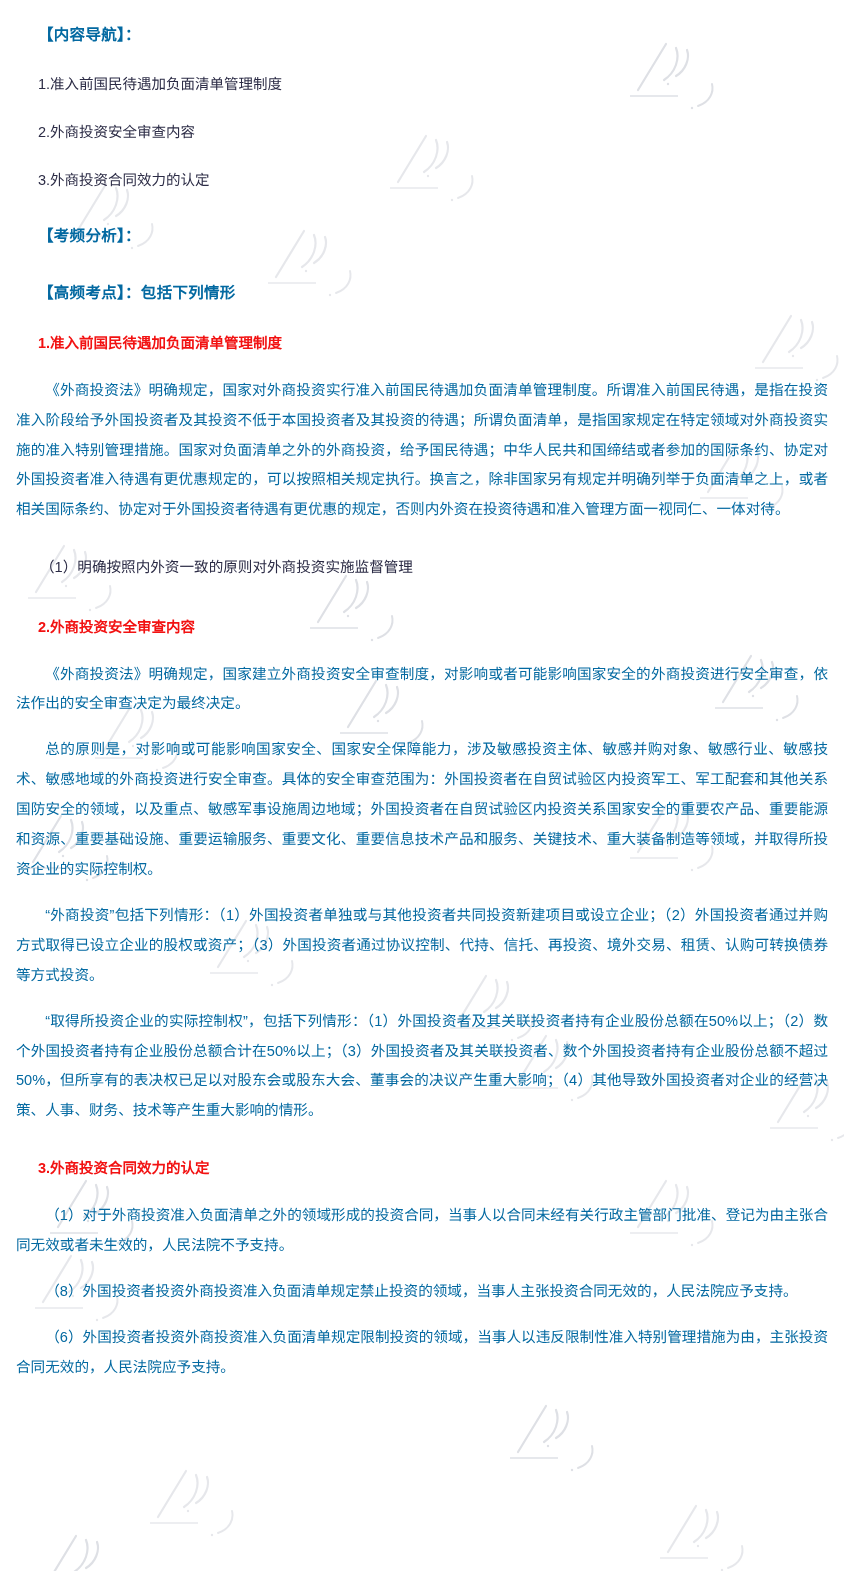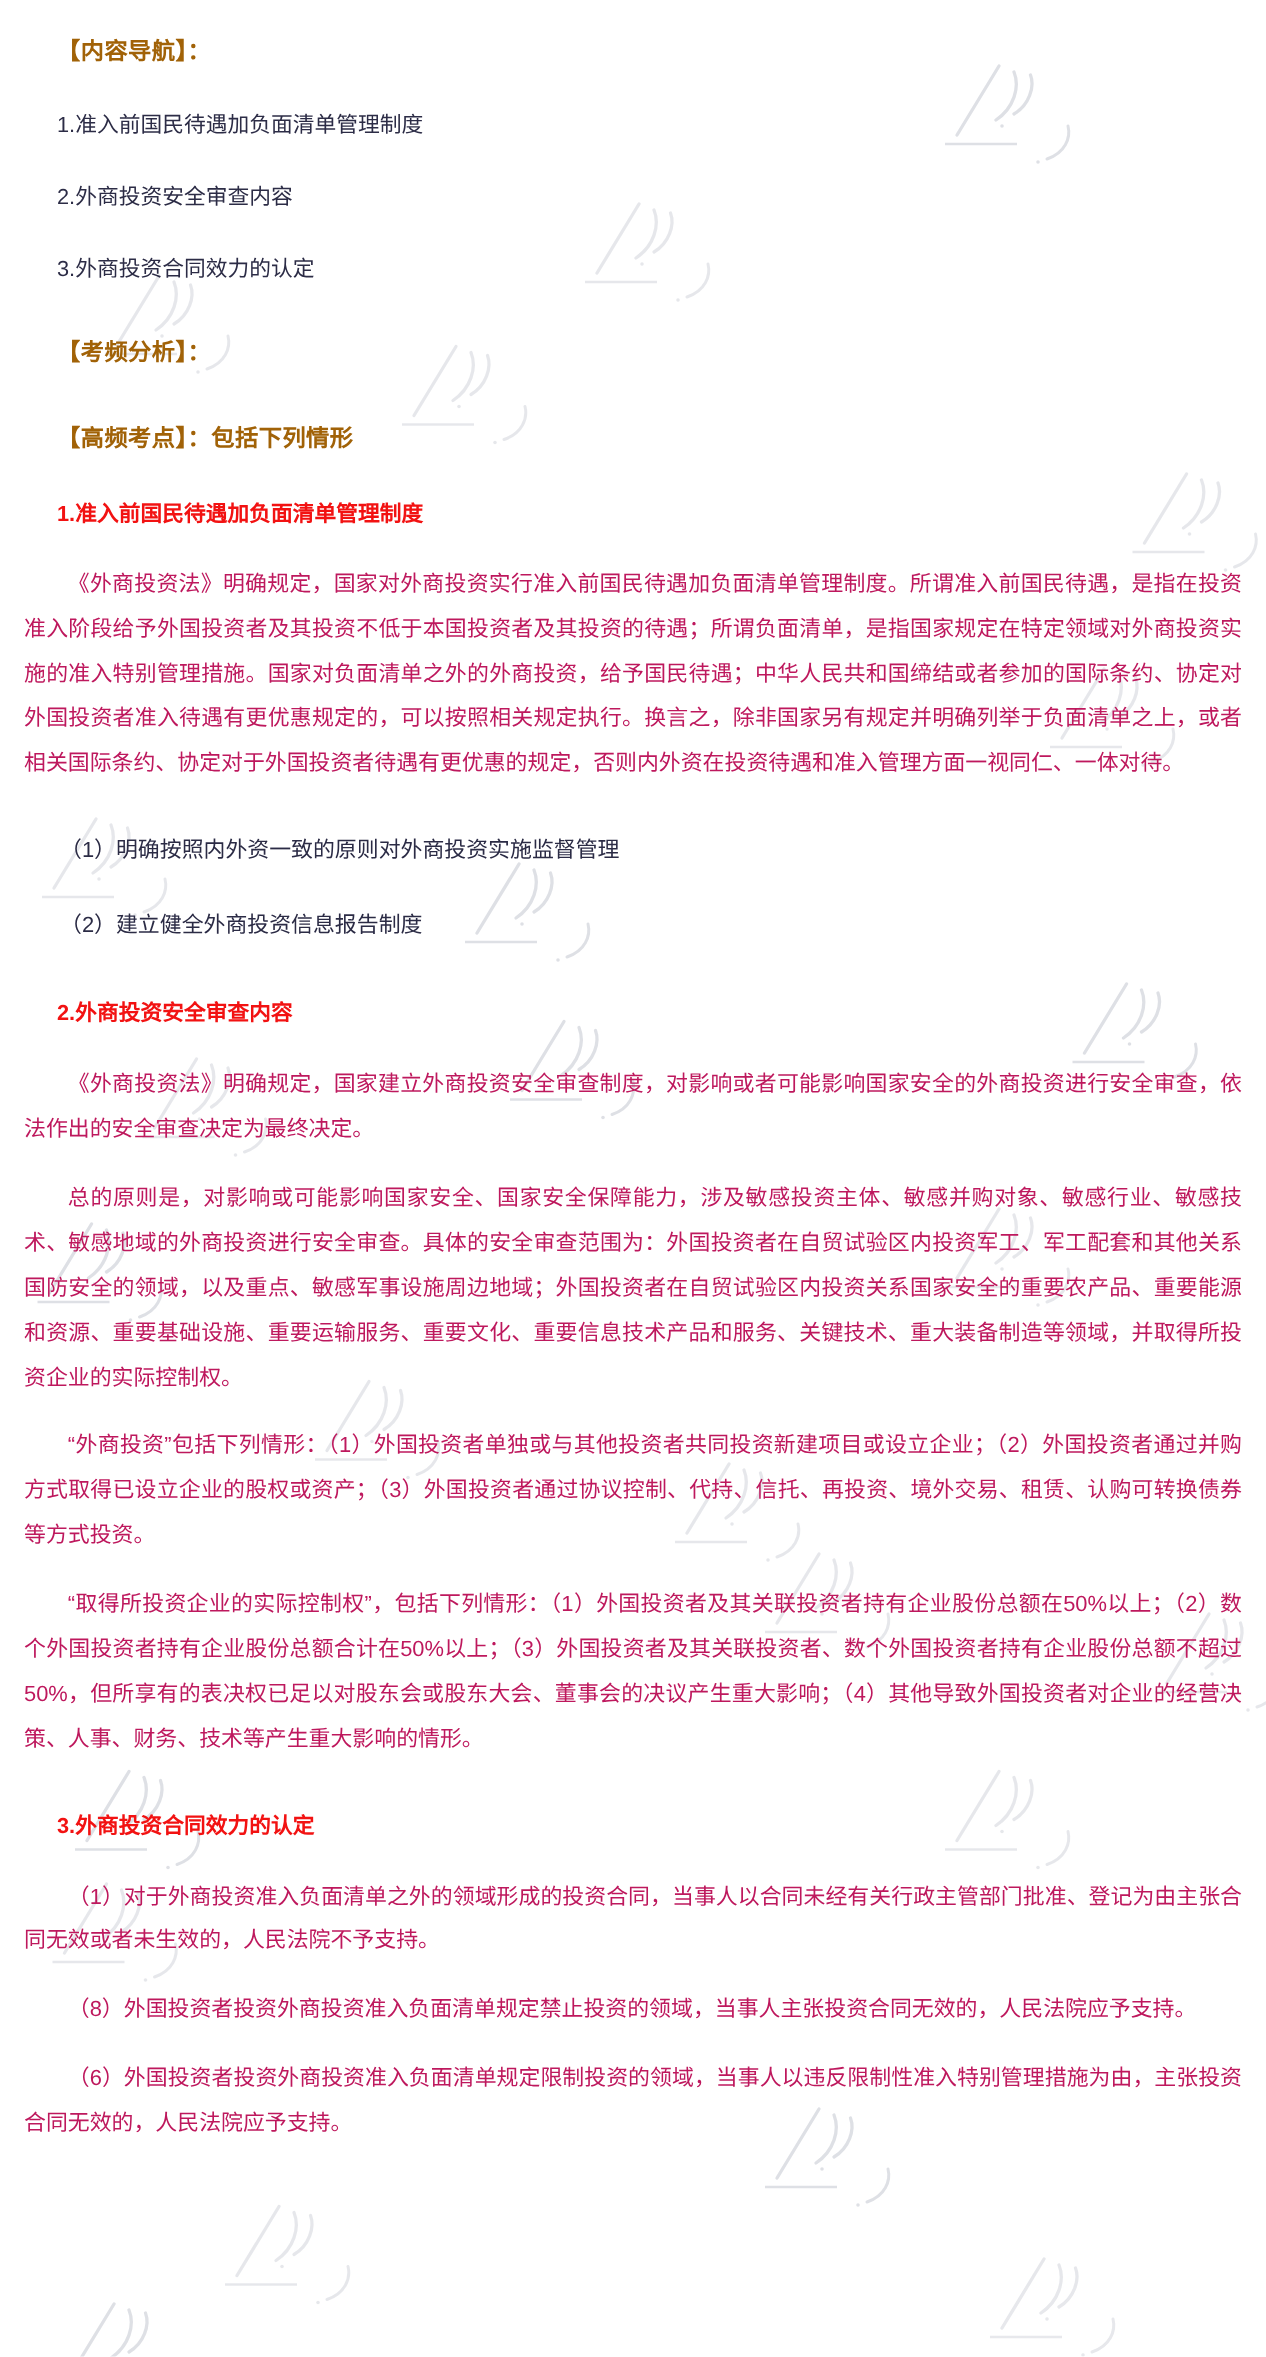--- a/index.html
+++ b/index.html
@@ -37,21 +37,21 @@
     position: relative;
     z-index: 1;
     padding: 14px 10px 20px 10px;
     box-sizing: border-box;
   }
 
   
   .section-title {
     font-weight: bold;
     font-size: 15.5px;
-    color: #a16207;
+    color: #0369a1;
     margin: 0 0 6px 0;
     padding: 9px 0 9px 28px;
     line-height: 1.5;
     letter-spacing: 0.3px;
   }
   .nav-item {
     font-size: 14.5px;
     color: #2c2c46;
     margin: 0;
     padding: 13px 0 13px 28px;
@@ -72,21 +72,21 @@
   .red-heading {
     font-size: 14.5px;
     font-weight: bold;
     color: #f21212;
     margin: 0;
     padding: 14px 0 13px 28px;
     line-height: 1.5;
   }
   .body-para {
     font-size: 14.6px;
-    color: #be185d;
+    color: #0369a1;
     margin: 0;
     padding: 8px 6px 8px 6px;
     line-height: 2.05;
     text-align: justify;
     text-justify: inter-ideograph;
     text-indent: 2em;
   }
   .sub-item {
     font-size: 14.6px;
     color: #2b2b45;
@@ -434,21 +434,20 @@
 
   <h2 class="section-title">【高频考点】：包括下列情形</h2>
 
   <h3 class="red-heading">1.准入前国民待遇加负面清单管理制度</h3>
 
   <p class="body-para">《外商投资法》明确规定，国家对外商投资实行准入前国民待遇加负面清单管理制度。所谓准入前国民待遇，是指在投资准入阶段给予外国投资者及其投资不低于本国投资者及其投资的待遇；所谓负面清单，是指国家规定在特定领域对外商投资实施的准入特别管理措施。国家对负面清单之外的外商投资，给予国民待遇；中华人民共和国缔结或者参加的国际条约、协定对外国投资者准入待遇有更优惠规定的，可以按照相关规定执行。换言之，除非国家另有规定并明确列举于负面清单之上，或者相关国际条约、协定对于外国投资者待遇有更优惠的规定，否则内外资在投资待遇和准入管理方面一视同仁、一体对待。</p>
 
   <div class="spacer-sm"></div>
 
   <p class="sub-item">（1）明确按照内外资一致的原则对外商投资实施监督管理</p>
-  <p class="sub-item">（2）建立健全外商投资信息报告制度</p>
 
   <div class="spacer-sm"></div>
 
   <h3 class="red-heading">2.外商投资安全审查内容</h3>
 
   <p class="body-para">《外商投资法》明确规定，国家建立外商投资安全审查制度，对影响或者可能影响国家安全的外商投资进行安全审查，依法作出的安全审查决定为最终决定。</p>
   <p class="body-para">总的原则是，对影响或可能影响国家安全、国家安全保障能力，涉及敏感投资主体、敏感并购对象、敏感行业、敏感技术、敏感地域的外商投资进行安全审查。具体的安全审查范围为：外国投资者在自贸试验区内投资军工、军工配套和其他关系国防安全的领域，以及重点、敏感军事设施周边地域；外国投资者在自贸试验区内投资关系国家安全的重要农产品、重要能源和资源、重要基础设施、重要运输服务、重要文化、重要信息技术产品和服务、关键技术、重大装备制造等领域，并取得所投资企业的实际控制权。</p>
   <p class="body-para">“外商投资”包括下列情形：（1）外国投资者单独或与其他投资者共同投资新建项目或设立企业；（2）外国投资者通过并购方式取得已设立企业的股权或资产；（3）外国投资者通过协议控制、代持、信托、再投资、境外交易、租赁、认购可转换债券等方式投资。</p>
   <p class="body-para">“取得所投资企业的实际控制权”，包括下列情形：（1）外国投资者及其关联投资者持有企业股份总额在50%以上；（2）数个外国投资者持有企业股份总额合计在50%以上；（3）外国投资者及其关联投资者、数个外国投资者持有企业股份总额不超过50%，但所享有的表决权已足以对股东会或股东大会、董事会的决议产生重大影响；（4）其他导致外国投资者对企业的经营决策、人事、财务、技术等产生重大影响的情形。</p>
 

